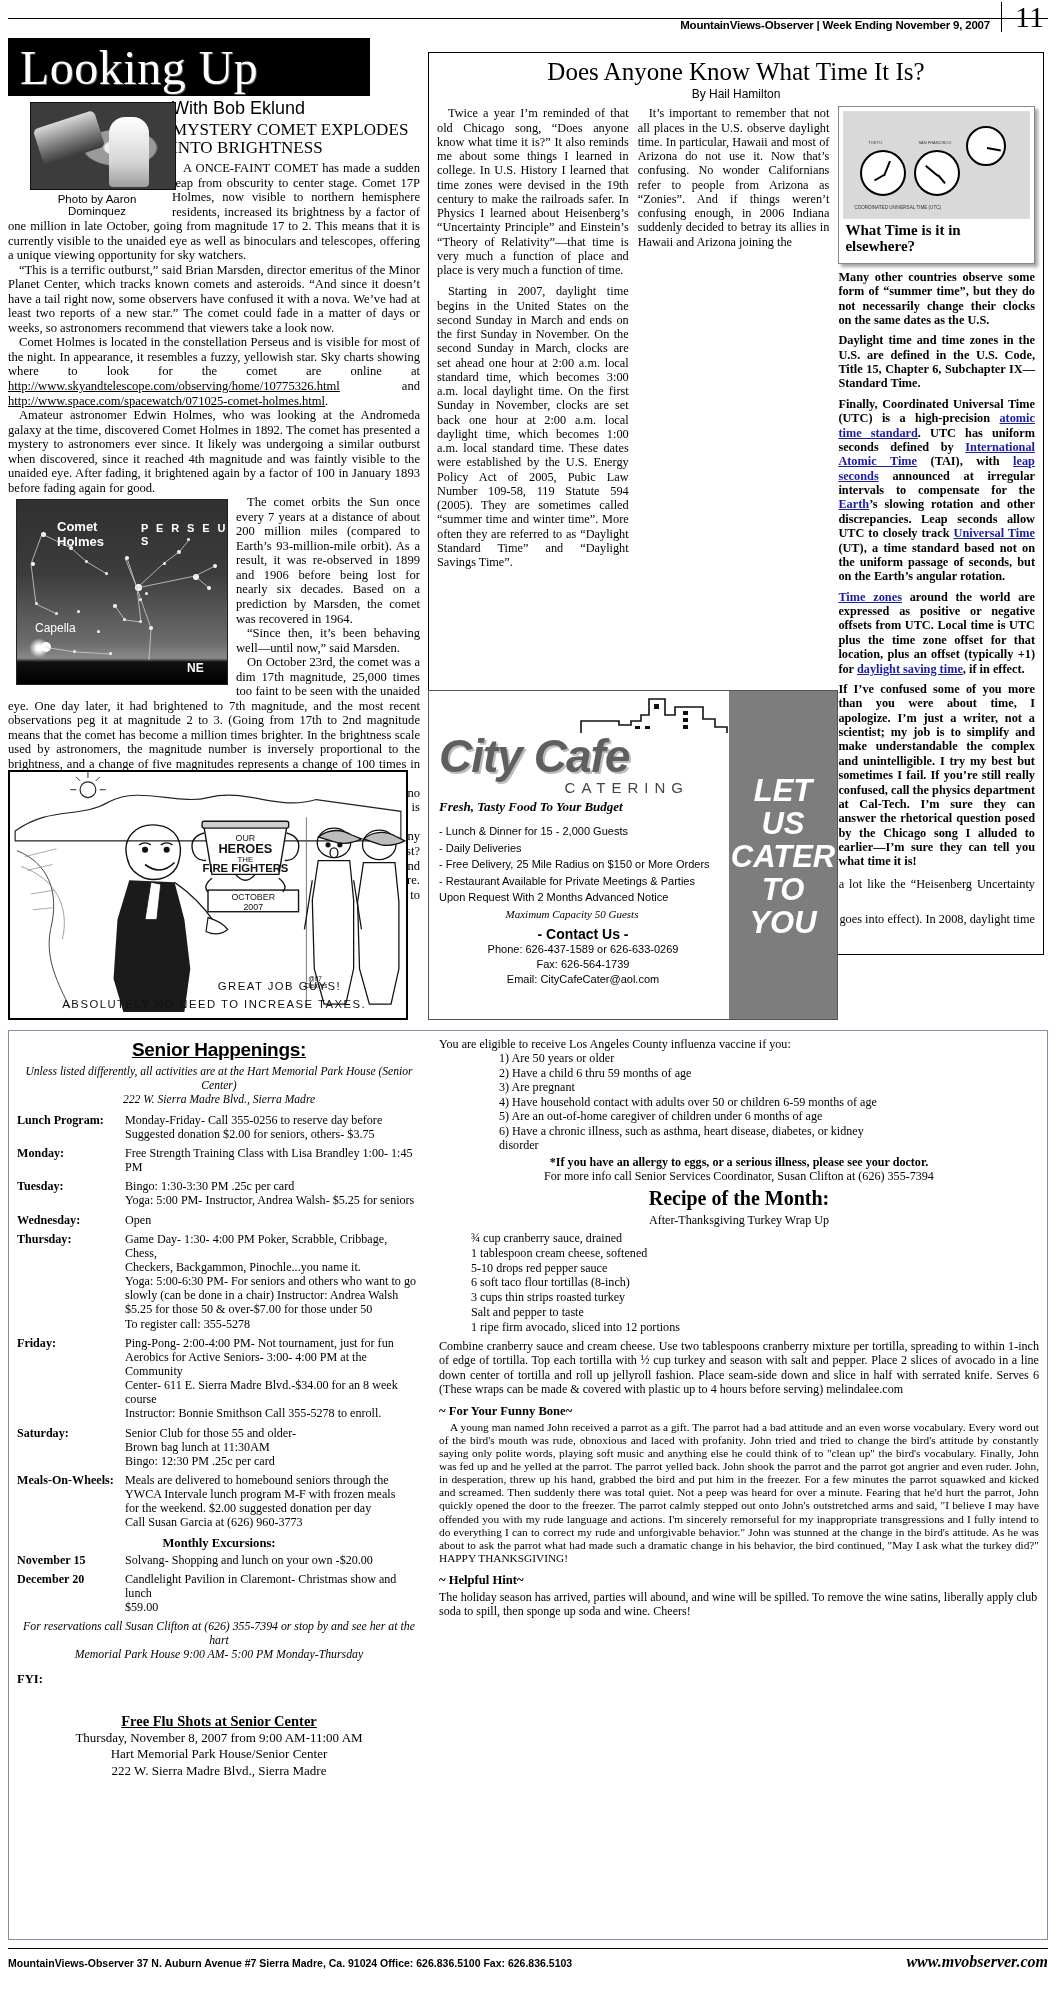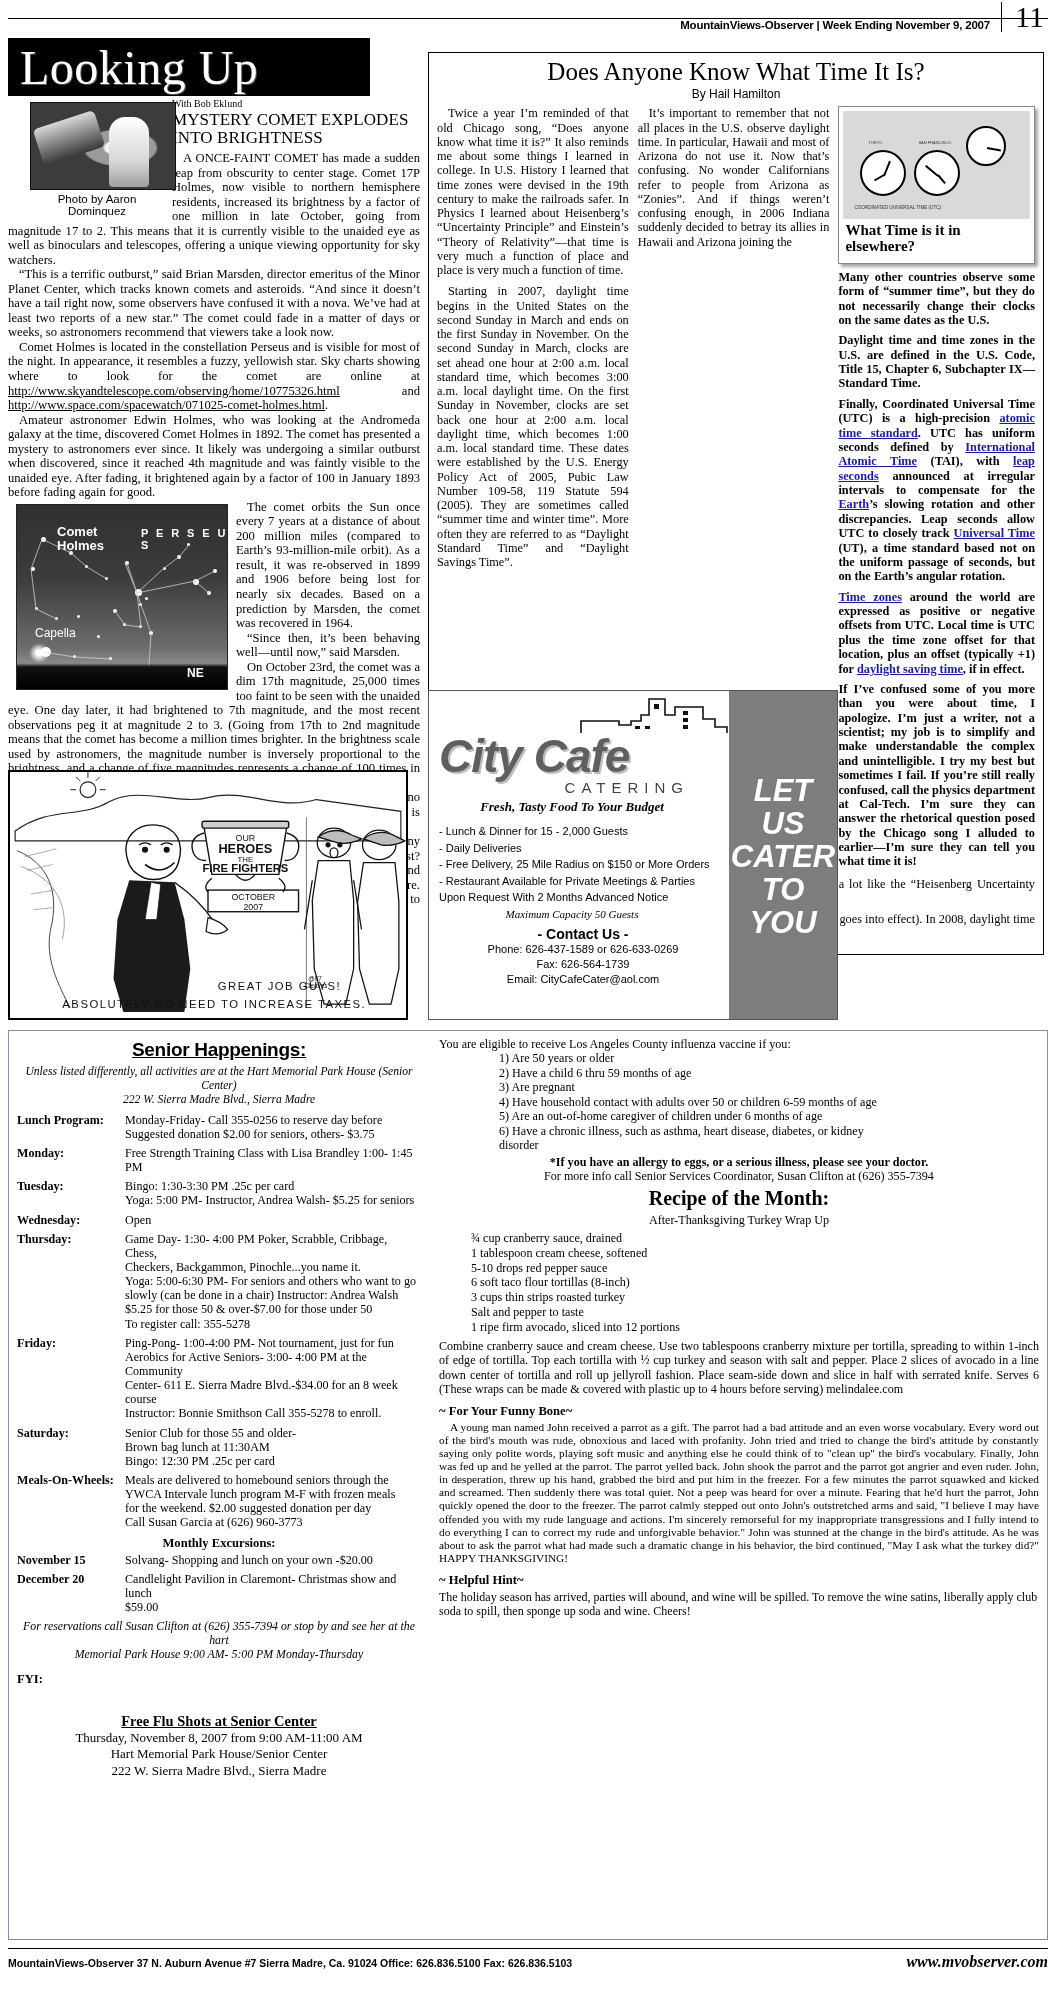--- a/index.html
+++ b/index.html
@@ -50,21 +50,21 @@
     background:linear-gradient(180deg,#d8d8d8,#777 60%,#3a3a3a);
     transform:rotate(-18deg); border-radius:5px;
   }
   .lu-photo::after{
     content:""; position:absolute; left:78px; top:14px; width:40px; height:70px;
     background:linear-gradient(180deg,#fff,#d5d5d5 65%,#9e9e9e);
     border-radius:16px 16px 4px 4px;
   }
   .photo-credit { font-family:"Liberation Sans",sans-serif; font-size:11.5px; text-align:center; margin-top:3px; }
 
-  .byline { font-family:Liberation Serif, serif; font-size:10px; margin:2px 0 2px 0; }
+  .byline { font-family:Liberation Sans, sans-serif; font-size:18px; margin:2px 0 2px 0; }
   .lu-head { font-size:17px; line-height:1.06; letter-spacing:.1px; margin:2px 0 4px 0; }
 
   .body-txt { font-size:12.6px; line-height:1.155; text-align:justify; }
   .body-txt p { margin:0; text-indent:11px; }
   .body-txt a { color:#000; text-decoration:underline; }
 
   
   .starchart {
     float:left; width:212px; height:186px; margin:4px 8px 2px 8px;
     position:relative; overflow:hidden;
@@ -114,21 +114,21 @@
 
   
   .cafe-ad { position:absolute; left:428px; top:690px; width:410px; height:330px; border:1px solid #555; background:#fff; overflow:hidden;}
   .cafe-left { position:absolute; left:0; top:0; width:300px; height:330px; padding:6px 2px 0 10px; }
   .cafe-right { position:absolute; right:0; top:0; width:108px; height:330px; background:#7d7d7d; color:#fff;
      display:flex; flex-direction:column; align-items:center; justify-content:center; gap:2px;
      font-family:"Liberation Sans",sans-serif; font-weight:bold; font-style:italic; font-size:31px; line-height:1.0;}
   .cafe-logo { font-family:"Liberation Sans",sans-serif; font-style:italic; font-weight:bold;
                font-size:46px; color:#5f5f5f; text-shadow:2px 2px 0 #bdbdbd; letter-spacing:-1px; line-height:1;}
   .cafe-cat { font-family:"Liberation Sans",sans-serif; font-size:15px; letter-spacing:6px; color:#444; text-align:right; width:250px; }
-  .cafe-tag { font-family:"Liberation Serif",serif; font-style:italic; font-weight:bold; font-size:13px; text-align:center; width:266px; margin-top:3px;}
+  .cafe-tag { font-family:"Liberation Serif",serif; font-style:italic; font-weight:bold; font-size:13px; text-align:left; width:266px; margin-top:3px;}
   .cafe-list { font-family:"Liberation Sans",sans-serif; font-size:11px; line-height:1.5; margin-top:8px; }
   .cafe-cap { font-family:"Liberation Serif",serif; font-style:italic; font-size:11px; text-align:center; width:266px; margin-top:2px;}
   .cafe-contact { text-align:center; font-family:"Liberation Sans",sans-serif; font-weight:bold; font-size:14px; margin-top:6px;}
   .cafe-info { text-align:center; font-family:"Liberation Sans",sans-serif; font-size:11px; line-height:1.4;}
   .skyline { position:absolute; left:150px; top:2px; width:150px; height:46px; }
 
   
   .senior { position:absolute; left:8px; top:1030px; width:1040px; height:910px; border:1px solid #8a8aa8; }
   .sh-left { position:absolute; left:0; top:0; width:420px; padding:6px 8px; }
   .sh-right { position:absolute; left:420px; top:0; width:620px; padding:6px 10px; }
@@ -450,21 +450,21 @@
           <div>Checkers, Backgammon, Pinochle...you name it.</div>
           <div>Yoga: 5:00-6:30 PM- For seniors and others who want to go</div>
           <div>slowly (can be done in a chair) Instructor: Andrea Walsh</div>
           <div>$5.25 for those 50 &amp; over-$7.00 for those under 50</div>
           <div>To register call: 355-5278</div>
         </div>
       </div>
       <div class="sh-row">
         <div class="sh-day">Friday:</div>
         <div class="sh-det">
-          <div>Ping-Pong- 1:00-4:00 PM- Not tournament, just for fun</div>
+          <div>Ping-Pong- 2:00-4:00 PM- Not tournament, just for fun</div>
           <div>Aerobics for Active Seniors- 3:00- 4:00 PM at the Community</div>
           <div>Center- 611 E. Sierra Madre Blvd.-$34.00 for an 8 week course</div>
           <div>Instructor: Bonnie Smithson Call 355-5278 to enroll.</div>
         </div>
       </div>
       <div class="sh-row">
         <div class="sh-day">Saturday:</div>
         <div class="sh-det">
           <div>Senior Club for those 55 and older-</div>
           <div>Brown bag lunch at 11:30AM</div>

